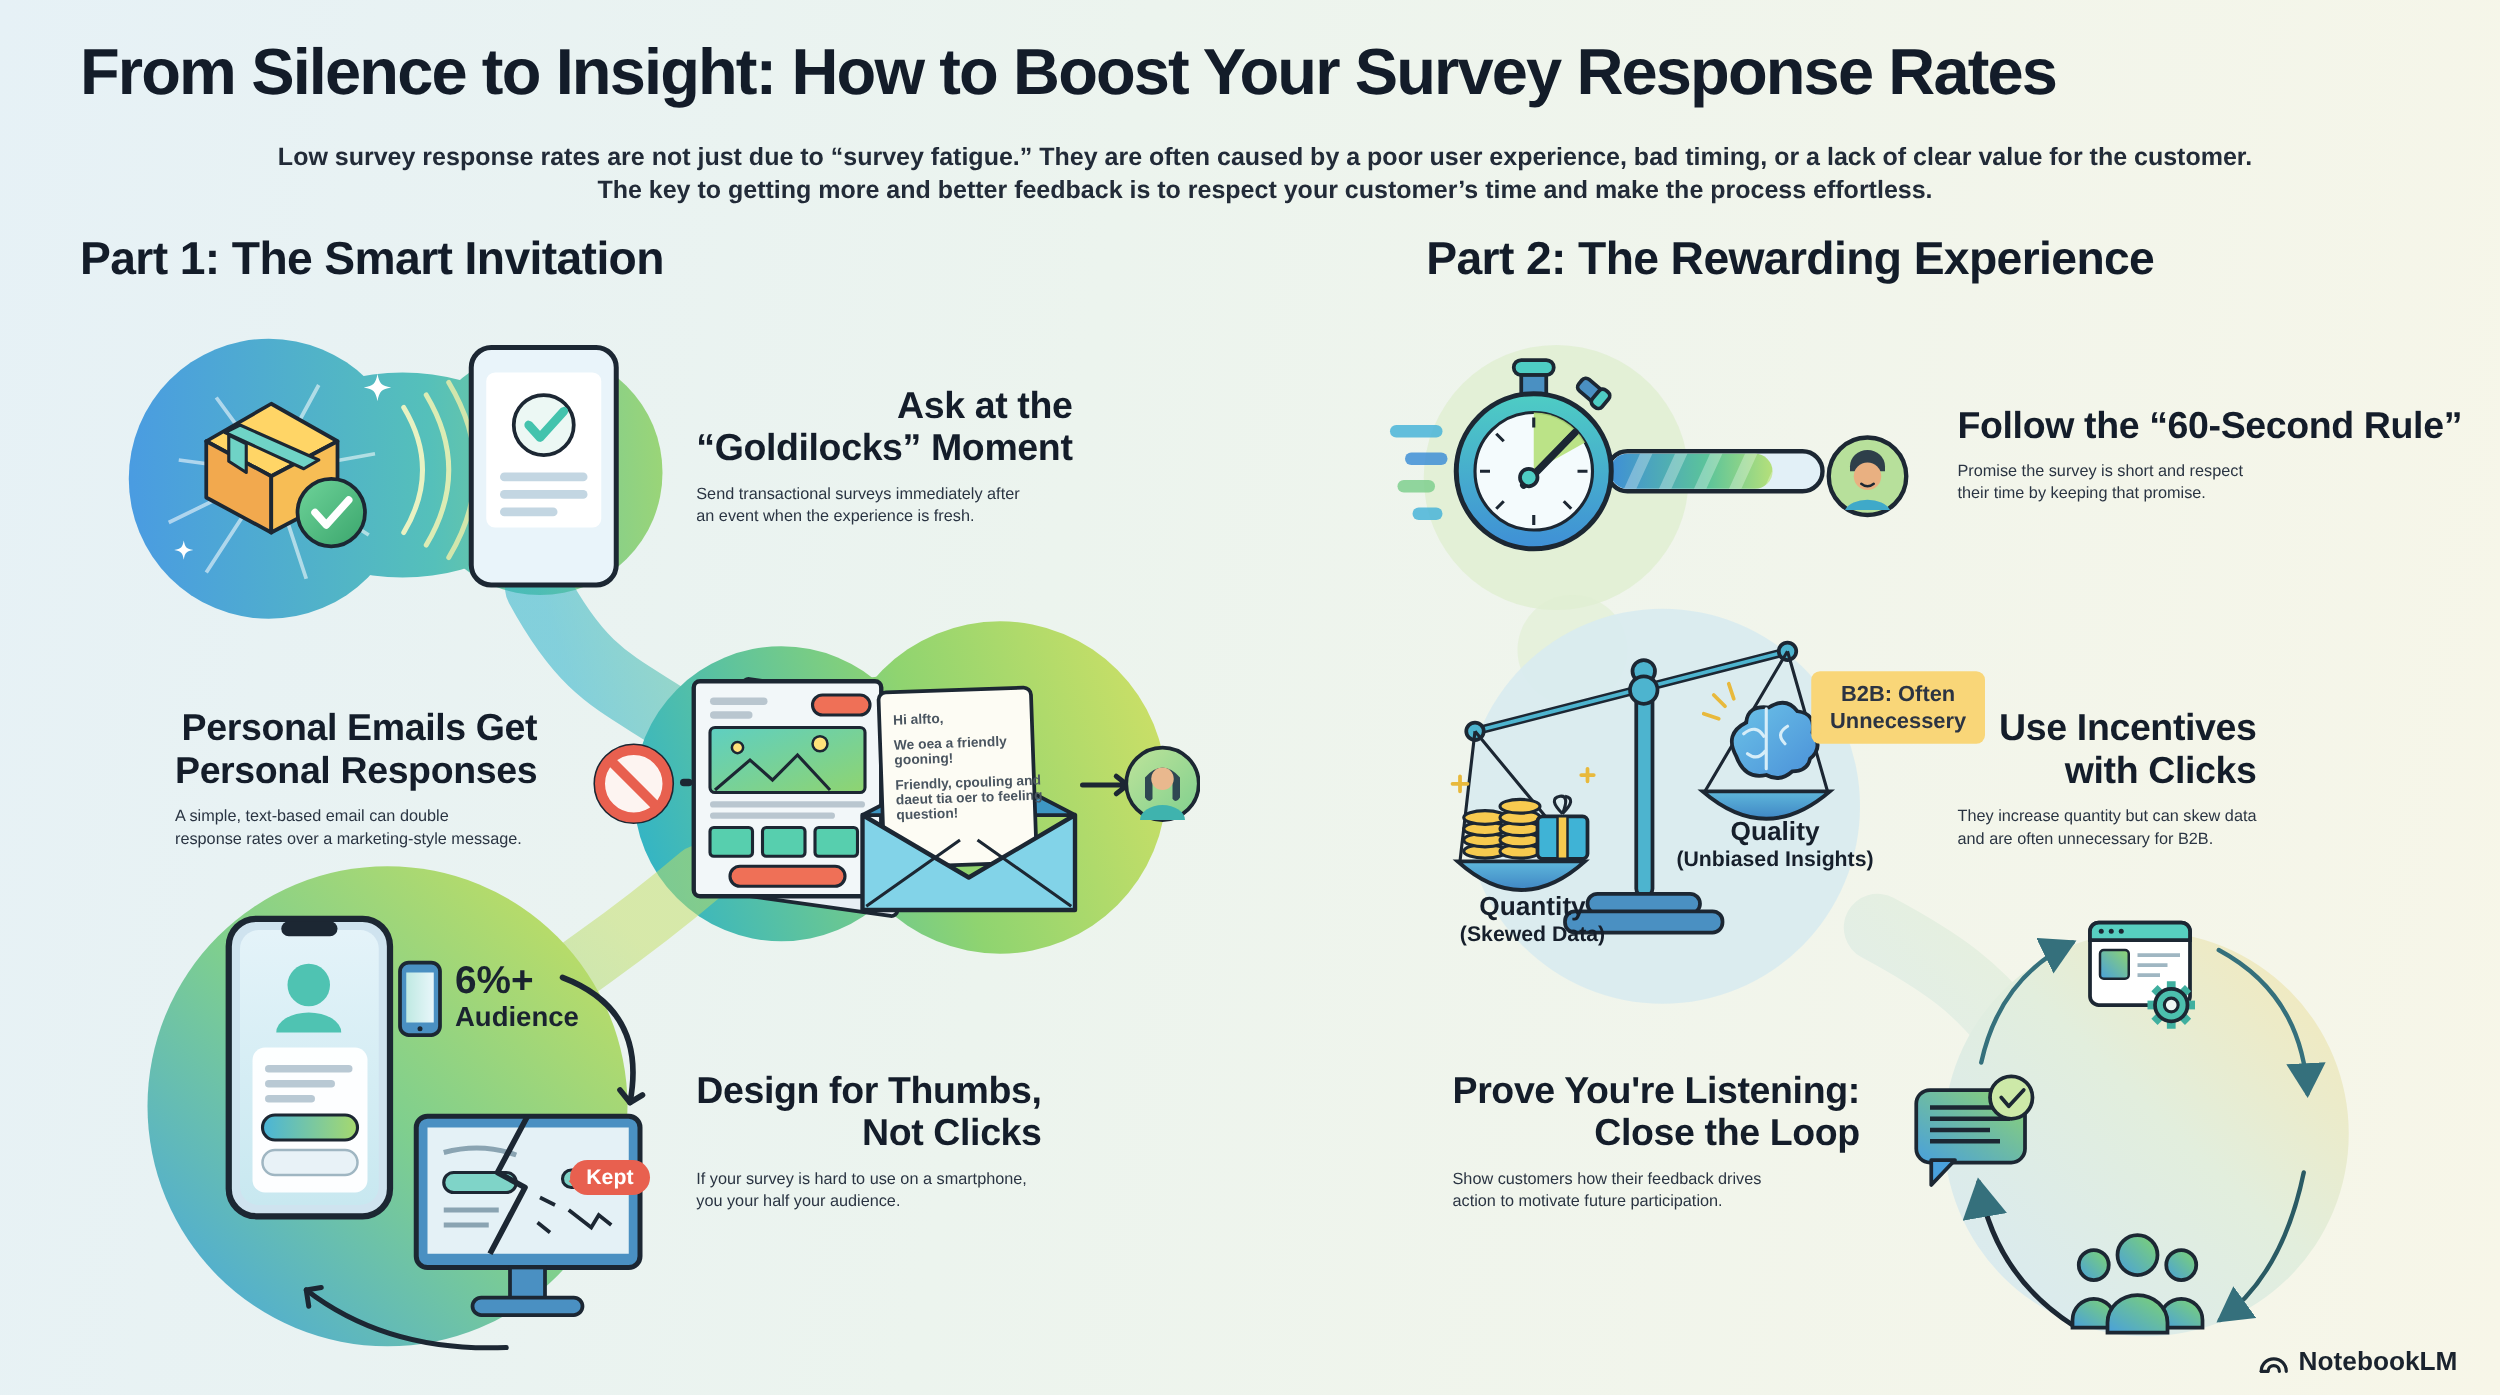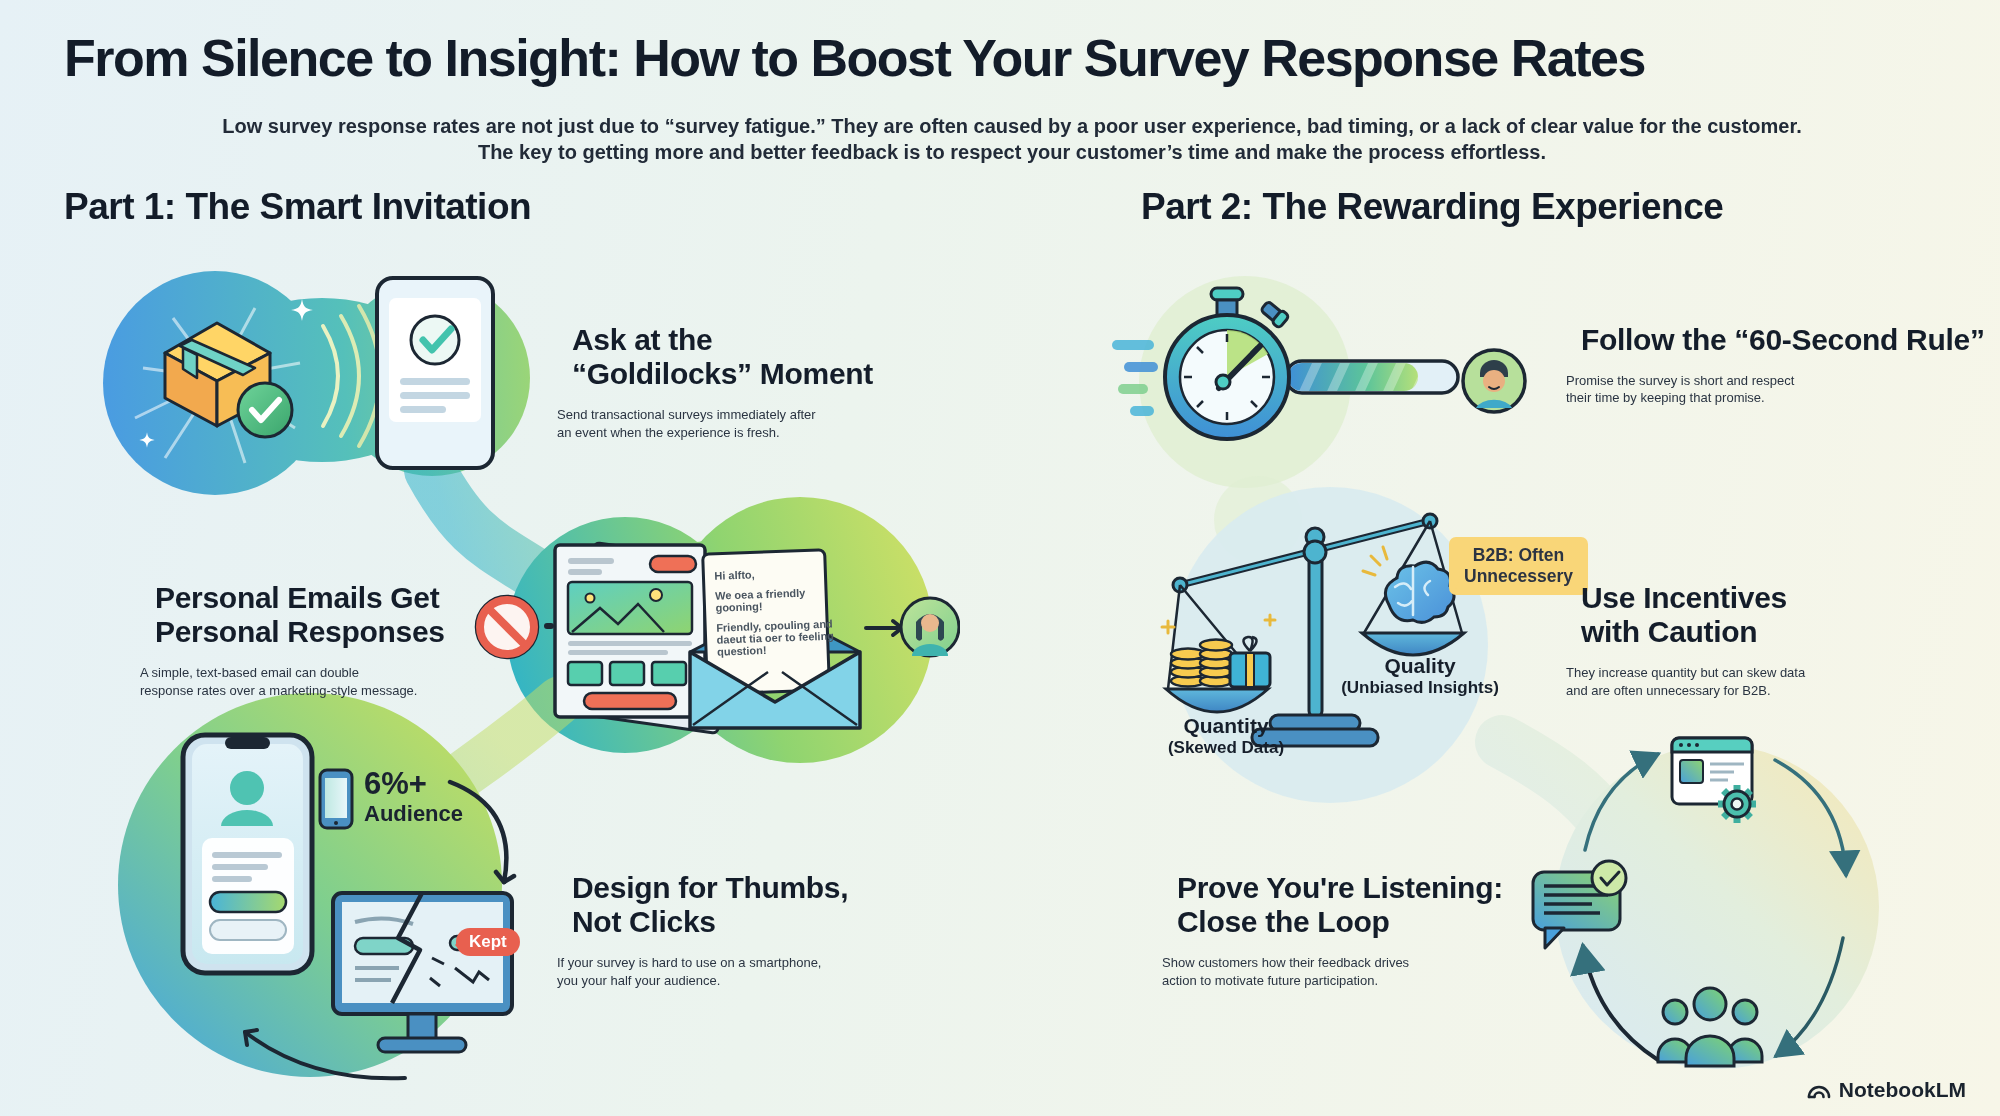--- a/index.html
+++ b/index.html
@@ -7,21 +7,21 @@
     background:linear-gradient(100deg,#e6f1f6 0%,#ecf4ee 42%,#f7f6e8 100%);
     font-family:Liberation Sans, sans-serif;color:#18212e;}
   .title{position:absolute;left:64px;top:28px;margin:0;font-size:52px;font-weight:700;
     letter-spacing:-1.5px;color:#131c29;}
   .subtitle{position:absolute;left:0;right:0;top:114px;text-align:center;font-size:20px;
     font-weight:600;color:#222b38;line-height:1.28;padding-left:24px;}
   .part-heading{position:absolute;margin:0;font-size:37px;font-weight:700;color:#131c29;letter-spacing:-0.5px;}
   .ph1{left:64px;top:186px;}
   .ph2{left:1141px;top:186px;}
   .sec{position:absolute;}
-  .sec h3{margin:15px;font-size:30px;font-weight:700;line-height:1.14;color:#141d2a;letter-spacing:-0.3px;}
+  .sec h3{margin:0;font-size:30px;font-weight:700;line-height:1.14;color:#141d2a;letter-spacing:-0.3px;text-align:right;}
   .sec p{margin:10px 0 0;font-size:13px;font-weight:500;line-height:1.32;color:#2a3442;}
   .illus{position:absolute;}
   .stat{position:absolute;left:318px;top:768px;display:flex;align-items:flex-start;gap:10px;}
   .stat .col{display:flex;flex-direction:column;}
   .stat .v{font-size:31px;font-weight:700;color:#1a2330;line-height:1.05;}
   .stat .l{font-size:22px;font-weight:700;color:#1a2330;}
   .pan-label{position:absolute;text-align:center;color:#161f2b;}
   .pan-label .big{font-size:21px;font-weight:700;line-height:1.15;}
   .pan-label .small{font-size:17px;font-weight:700;line-height:1.15;}
   .quality{left:1338px;top:654px;width:164px;}
@@ -331,21 +331,21 @@
     </g>
     <g>
       <circle cx="384" cy="131" r="31" fill="#b7e09b" stroke="#1c2733" stroke-width="3.5"></circle>
       <path d="M370,123 a14,13 0 0 1 28,0 v4 h-28 z" fill="#2e3f4a"></path>
       <circle cx="384" cy="131" r="11" fill="#e9b081"></circle>
       <path d="M379,137 q5,4 10,0" fill="none" stroke="#1c2733" stroke-width="2" stroke-linecap="round"></path>
       <path d="M366,158 a19,12 0 0 1 36,0 z" fill="#3fa9c9"></path>
     </g>
   </svg>
 
-  <div class="sec" style="left:1566px;top:308px">
+  <div class="sec" style="left:1566px;top:324px">
     <h3>Follow the “60-Second Rule”</h3>
     <p><span>Promise the survey is short and respect</span><br><span>their time by keeping that promise.</span></p>
   </div>
 
   <svg class="illus" style="left:1130px;top:495px" width="420" height="300" viewBox="0 0 420 300">
     <defs>
       <linearGradient id="gPan" x1="0" y1="0" x2="0" y2="1">
         <stop offset="0" stop-color="#5fb8dc"></stop>
           <stop offset="1" stop-color="#3f86c4"></stop>
       </linearGradient>
@@ -402,21 +402,21 @@
   <div class="pan-label quality">
     <div class="big">Quality</div>
     <div class="small">(Unbiased Insights)</div>
   </div>
   <div class="pan-label quantity">
     <div class="big">Quantity</div>
     <div class="small">(Skewed Data)</div>
   </div>
 
   <div class="sec" style="left:1566px;top:566px">
-    <h3><span>Use Incentives</span><br><span>with Caution</span></h3>
+    <h3><span>Use Incentives</span><br><span>with Clicks</span></h3>
     <p><span>They increase quantity but can skew data</span><br><span>and are often unnecessary for B2B.</span></p>
   </div>
 
   <svg class="illus" style="left:1490px;top:690px" width="450" height="420" viewBox="0 0 450 420">
     <defs>
       <linearGradient id="gBub" x1="0" y1="1" x2="1" y2="0">
         <stop offset="0" stop-color="#49a0dc"></stop>
           <stop offset="1" stop-color="#8fd470"></stop>
       </linearGradient>
       <linearGradient id="gPpl" x1="0" y1="1" x2="1" y2="0">

